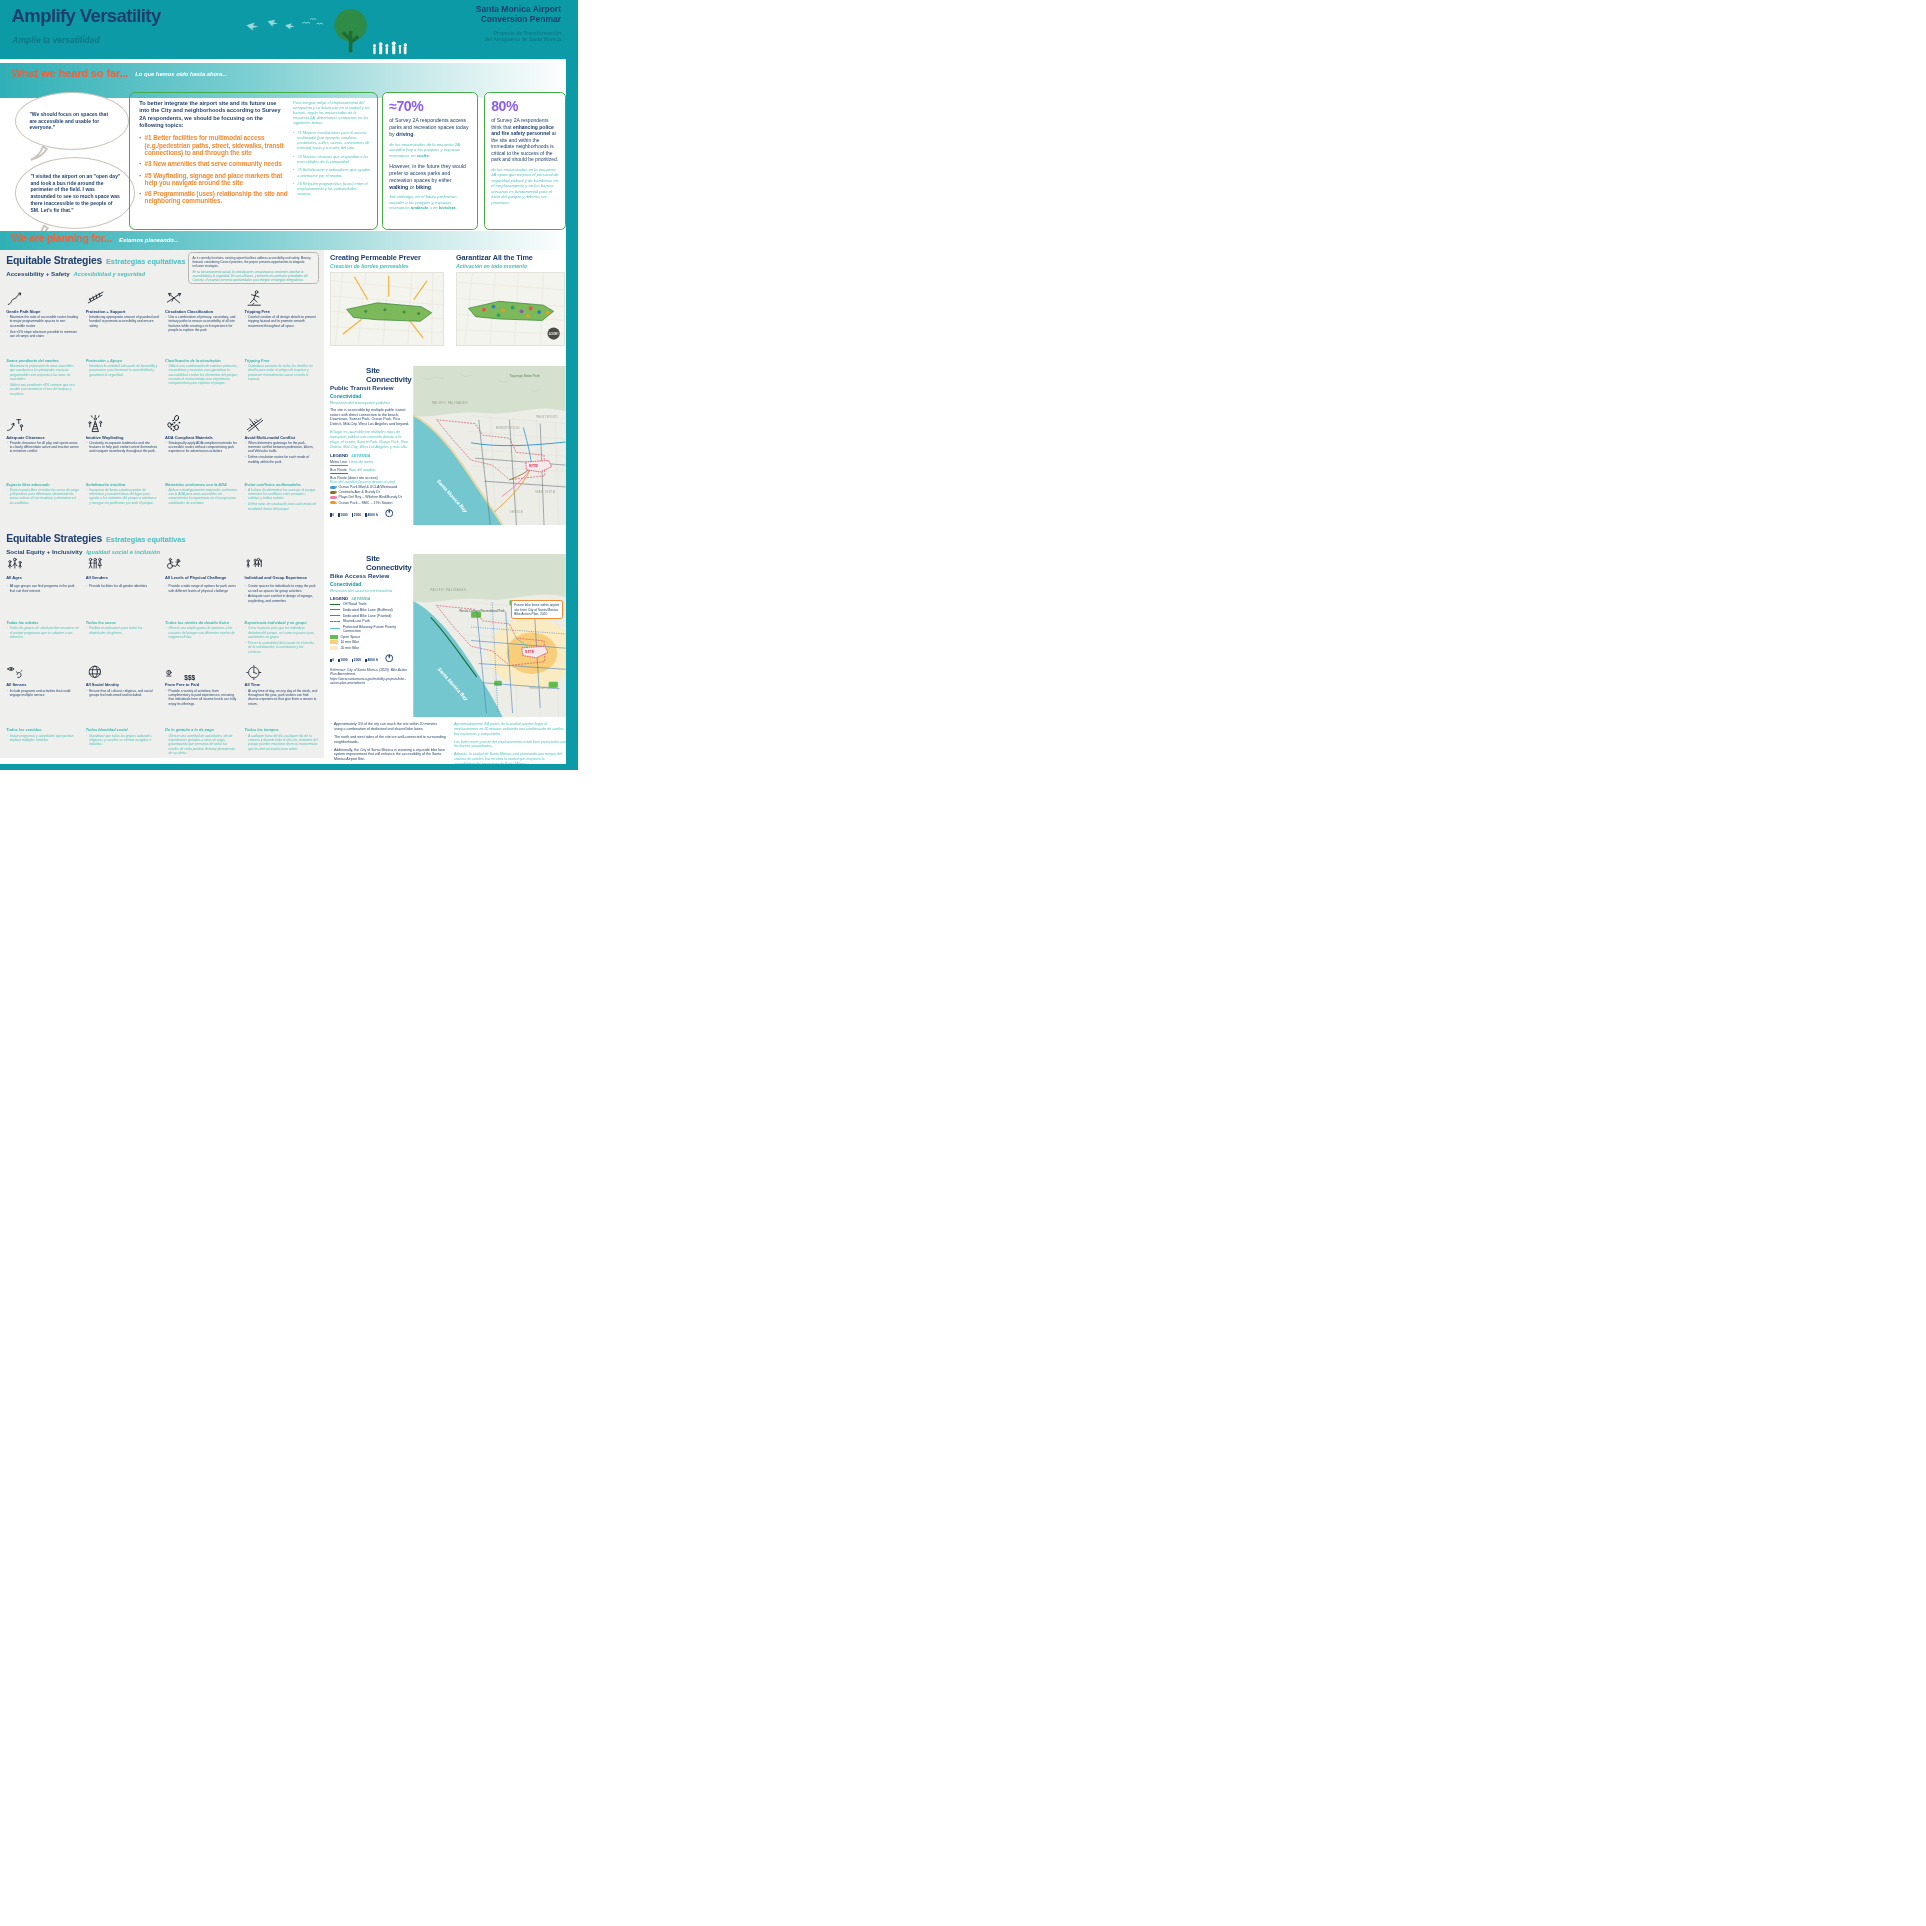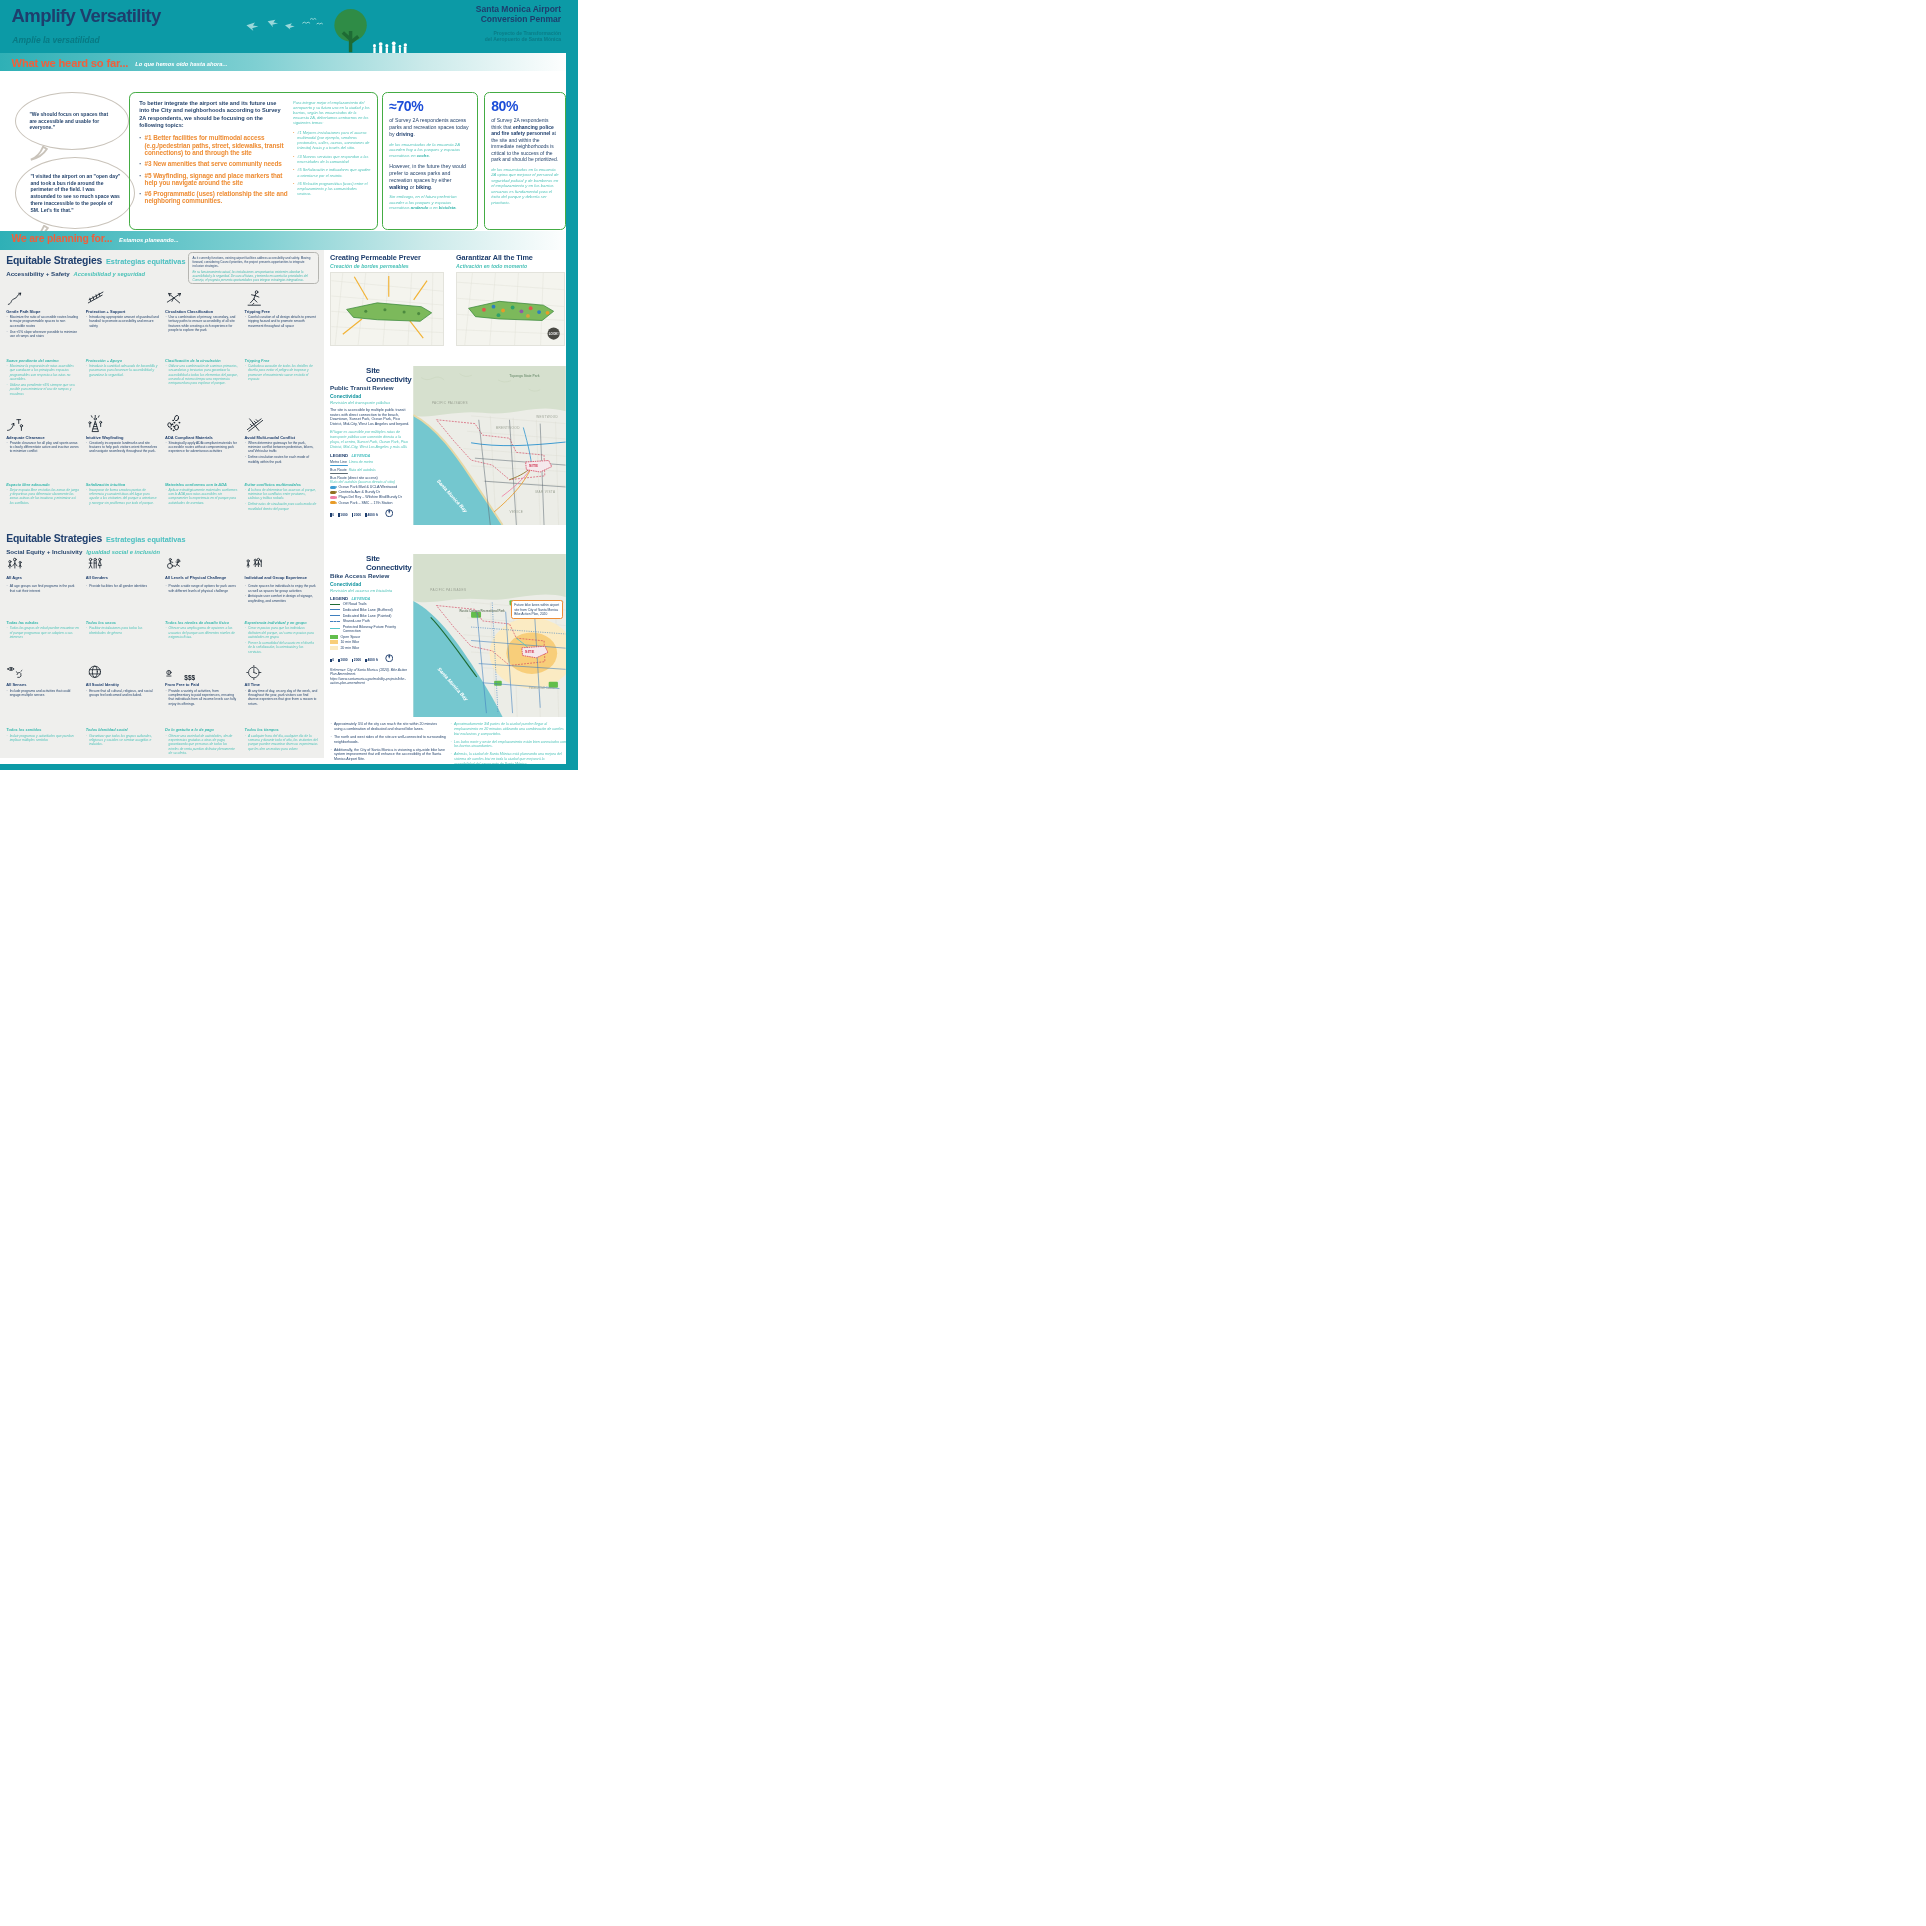--- a/index.html
+++ b/index.html
@@ -8,21 +8,21 @@
   
   .header{position:absolute;left:0;top:0;width:578px;height:59px;background:#0C9AA6;}
   .main-title{position:absolute;left:11.6px;top:4.6px;font-size:18.5px;font-weight:800;color:#1E3E6D;letter-spacing:-0.6px;}
   .main-subtitle{position:absolute;left:12.3px;top:35px;font-size:8.5px;font-weight:700;font-style:italic;color:#087983;}
   .project-title{position:absolute;right:17px;top:5.4px;text-align:right;font-size:8.5px;line-height:1.15;font-weight:800;color:#1E3E6D;}
   .project-subtitle{position:absolute;right:17px;top:30px;text-align:right;font-size:5px;line-height:1.25;font-weight:700;color:#0A7C87;}
   .hdr-deco{position:absolute;left:231px;top:3.9px;width:216px;height:54px;}
 
   
   .band{position:absolute;left:0;width:566px;background:linear-gradient(90deg,#2FB0B6 0%,#7ECFD2 45%,#CBEAEA 75%,#FDFEFE 100%);display:flex;align-items:flex-start;padding:3.9px 0 0 11.6px;box-sizing:border-box;}
-  .band1{top:53px;height:18px;}
+  .band1{top:63px;height:35px;}
   .band2{top:231px;height:19px;padding-top:2.3px;}
   .band-title{font-size:11.2px;font-weight:800;color:#F15F3B;letter-spacing:-0.2px;}
   .band-sub{font-size:5.8px;font-weight:700;font-style:italic;color:#ffffff;margin:4.6px 0 0 7px;}
   .band2 .band-title{font-size:10.4px;}
   .band2 .band-sub{margin-top:3.9px;}
 
   .right-strip{position:absolute;left:566px;top:59px;width:11.6px;height:712px;background:#0C9AA6;}
   .footer{position:absolute;left:0;top:764px;width:578px;height:6.5px;background:#0C9AA6;}
 
   
@@ -40,21 +40,21 @@
   .gb-topics li::before{content:"·";position:absolute;left:0;top:0;color:#27466E;font-weight:700;}
   .gb-es{width:79px;margin-left:5.4px;font-style:italic;color:#4CC2B8;}
   .gb-es-intro{font-size:3.9px;line-height:1.3;margin:0 0 4.6px 0;}
   .gb-es ul{list-style:none;margin:0;padding:0;}
   .gb-es li{position:relative;font-size:3.9px;line-height:1.3;margin-bottom:3.5px;padding-left:4.2px;}
   .gb-es li::before{content:"•";position:absolute;left:0;top:0;color:#EE8D35;font-style:normal;}
 
   .statbox{position:absolute;top:92px;border:1.2px solid #44AC44;border-radius:5.4px;box-sizing:border-box;padding:5.4px 6.2px;background:#fff;}
   .stat70{left:382px;width:96px;height:138px;}
   .stat80{left:484px;width:82px;height:138px;}
-  .stat-val{font-size:14px;font-weight:800;color:#1d4ed8;letter-spacing:-0.4px;margin:0 0 3.1px 0;}
+  .stat-val{font-size:14px;font-weight:800;color:#8b5cf6;letter-spacing:-0.4px;margin:0 0 3.1px 0;}
   .stat-en{font-size:5.2px;line-height:1.3;color:#27466E;margin:0 0 3.9px 0;}
   .stat-en b{color:#1E3E6D;}
   .stat-es{font-size:4.2px;line-height:1.3;font-style:italic;color:#4CC2B8;margin:0 0 5.4px 0;}
   .stat-es b{color:#35B5AB;}
   .stat80 .stat-en{font-size:5px;}
 
   
   .leftcol{position:absolute;left:0;top:250px;width:324px;height:508px;background:#EFEFED;overflow:hidden;}
   .es-head{position:relative;padding:5.4px 6.2px 0 6.2px;height:32px;}
   .es-title{font-size:10.4px;font-weight:800;color:#1E3E6D;letter-spacing:-0.2px;}

